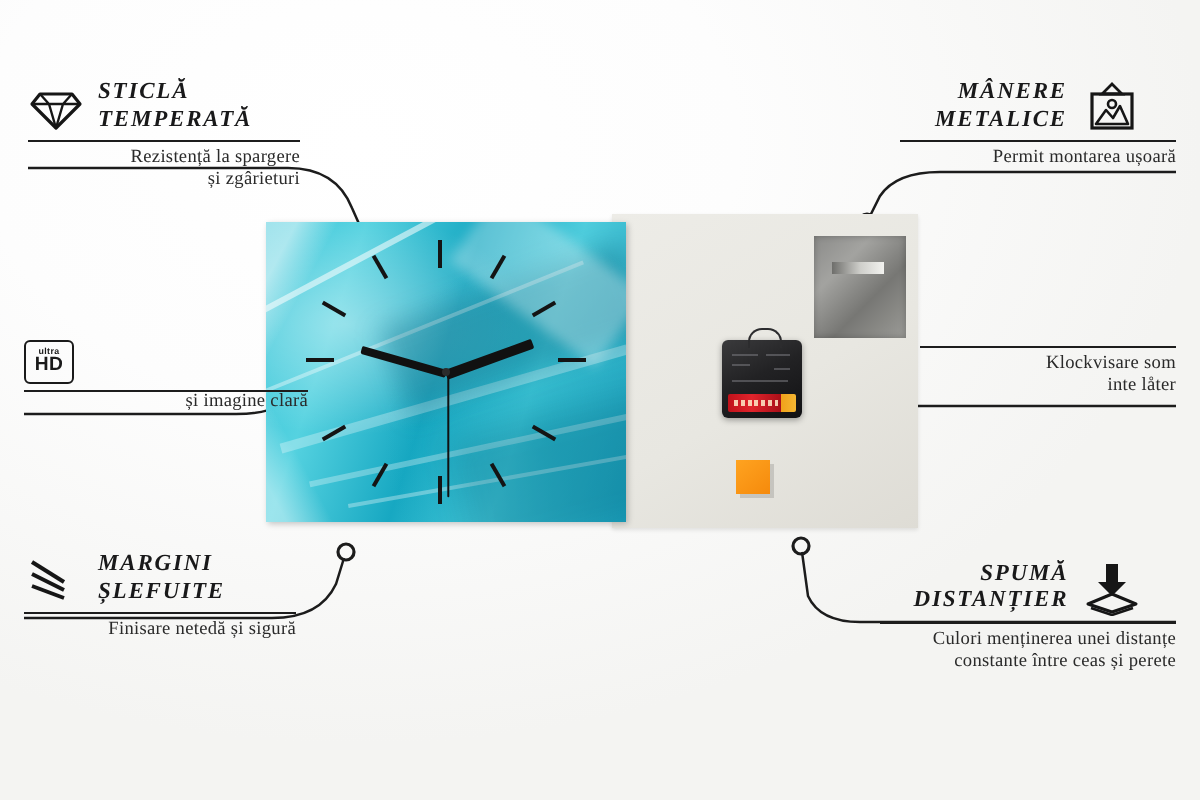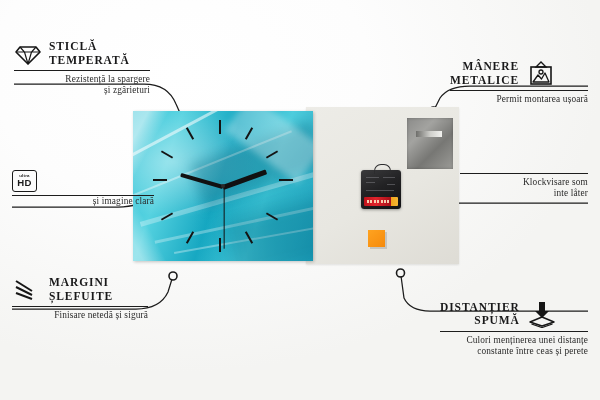--- a/index.html
+++ b/index.html
@@ -14,33 +14,33 @@
       radial-gradient(ellipse 420px 300px at 30% 18%, #ffffff 0%, #fdfdfd 45%, #f4f4f2 100%),
       linear-gradient(160deg,#ffffff 0%,#fbfbfa 50%,#eeeeec 100%);
   }
 
   
   .feature{position:absolute;}
   .feat-head{display:flex;align-items:center;gap:7px;}
   .feat-title{
     font-family:"Liberation Serif", serif;
     font-size:11.5px;font-weight:700;letter-spacing:.9px;
-    color:#19191a;line-height:13.5px;text-transform:uppercase;
+    color:#19191a;line-height:13.5px;text-transform:uppercase;font-style:italic;
   }
   .feat-rule{
     height:0;border-top:1.2px solid #1d1d1d;margin-top:3px;
   }
   .feat-sub{
     font-family:"Liberation Serif", serif;
     font-size:9.3px;color:#2a2a2a;line-height:11.4px;
     margin-top:3px;letter-spacing:.15px;
   }
   .left .feat-head{justify-content:flex-start;}
   .left .feat-sub{text-align:right;}
-  .right .feat-head{justify-content:flex-start;margin-top:20px;}
+  .right .feat-head{justify-content:center;}
   .right .feat-title{text-align:right;}
   .right .feat-sub{text-align:right;}
 
   .icon{flex:0 0 auto;display:block;}
 
   
   .hdbadge{
     width:25px;height:22px;border:1.4px solid #1a1a1a;border-radius:3px;
     display:flex;flex-direction:column;align-items:center;justify-content:center;
     box-sizing:border-box;background:transparent;
@@ -256,22 +256,22 @@
 
   <div class="feature right" style="left:460px;top:170px;width:128px;">
     <div class="feat-rule" style="width:128px;"></div>
     <div class="feat-sub">Klockvisare som</div>
     <div class="feat-sub" style="margin-top:0;">inte låter</div>
   </div>
 
   <div class="feature right" style="left:440px;top:280px;width:148px;">
     <div class="feat-head">
       <div>
+        <div class="feat-title">SPUMĂ</div>
         <div class="feat-title">DISTANȚIER</div>
-        <div class="feat-title">SPUMĂ</div>
       </div>
       <svg class="icon" width="30" height="28" viewBox="0 0 30 28">
         <path d="M12 2 H18 V11 H22 L15 18 L8 11 H12 Z" fill="#161616"></path>
         <path d="M15 17 L27 22 L15 26 L3 22 Z" fill="none" stroke="#161616" stroke-width="1.5" stroke-linejoin="round"></path>
         <path d="M4.5 24 L15 27.5 L25.5 24" fill="none" stroke="#161616" stroke-width="1.3"></path>
       </svg>
     </div>
     <div class="feat-rule" style="width:148px;"></div>
     <div class="feat-sub">Culori menținerea unei distanțe</div>
     <div class="feat-sub" style="margin-top:0;">constante între ceas și perete</div>

